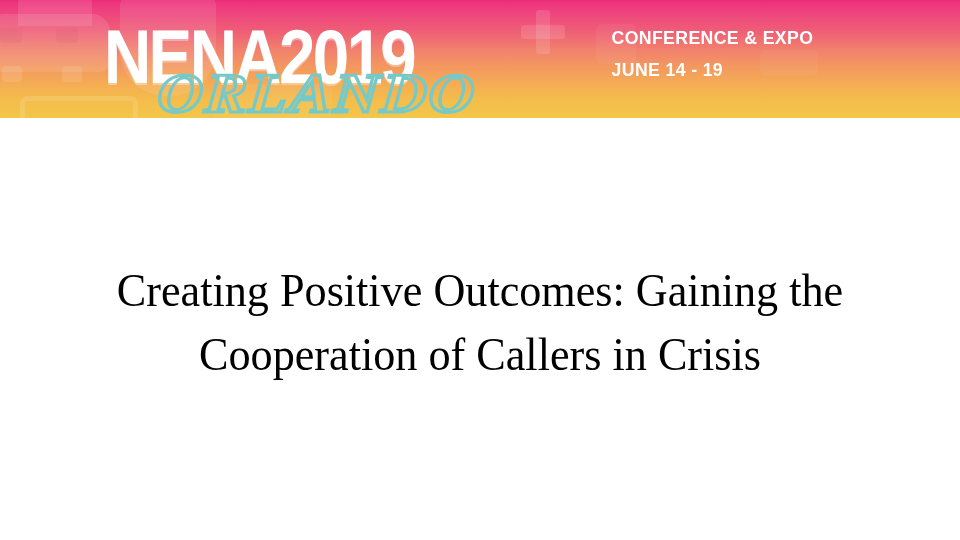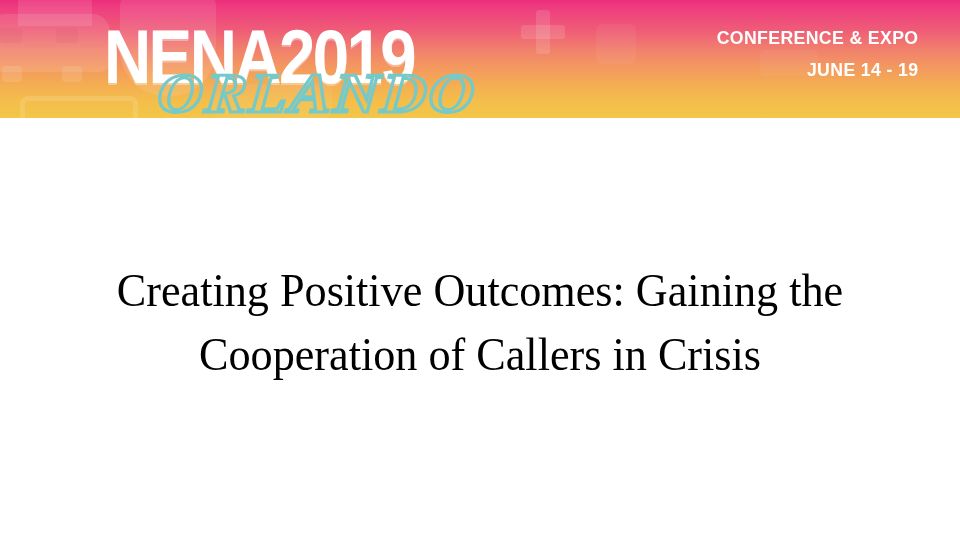--- a/index.html
+++ b/index.html
@@ -195,21 +195,21 @@
     transform-origin: left top;
     white-space: nowrap;
   }
 
   
   #header-info {
     position: absolute;
     left: 600px;
     top: 26px;
     width: 330px;
-    text-align: right;
+    text-align: left;
     color: #ffffff;
   }
   #conference-expo-label {
     font-family: "Liberation Sans", sans-serif;
     font-weight: bold;
     font-size: 19px;
     line-height: 24px;
     letter-spacing: 0.4px;
     transform: scaleX(0.93);
     transform-origin: center top;

